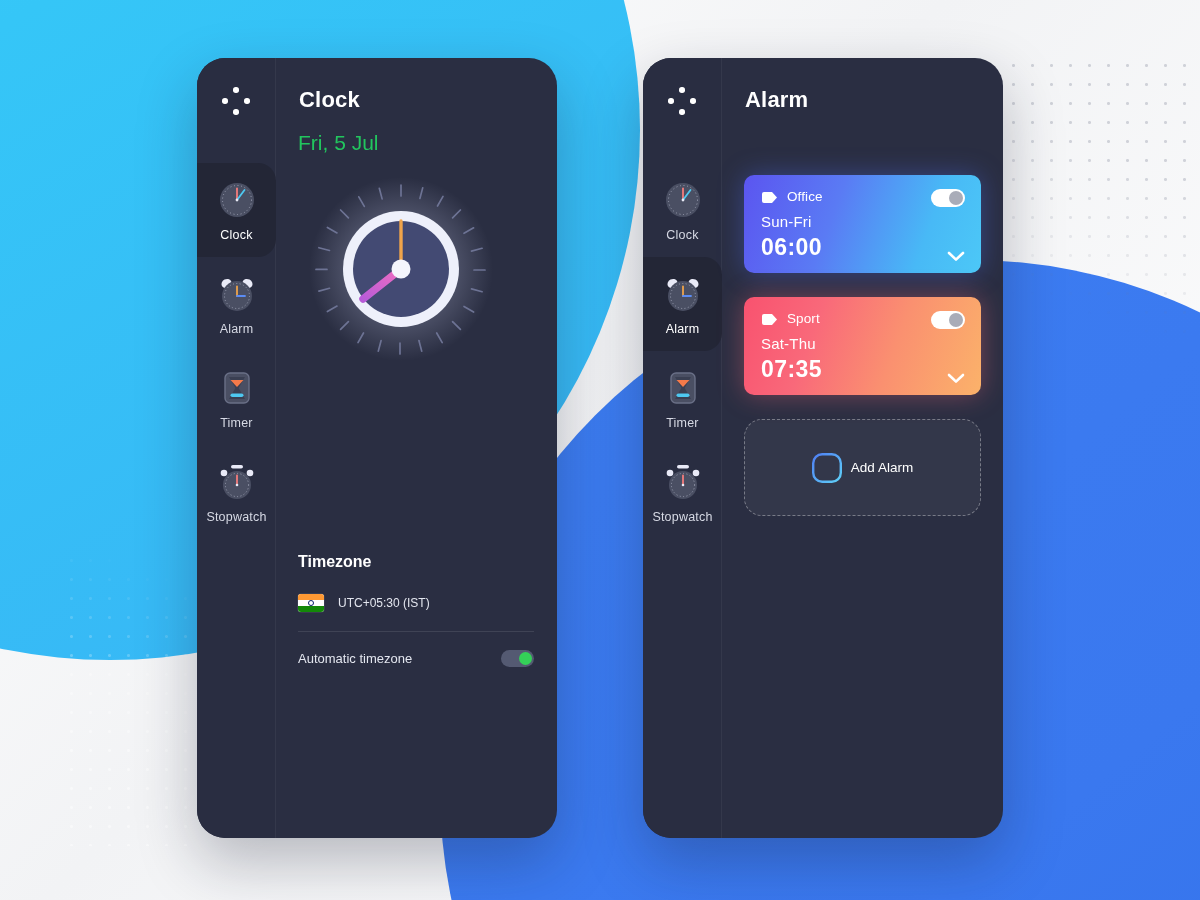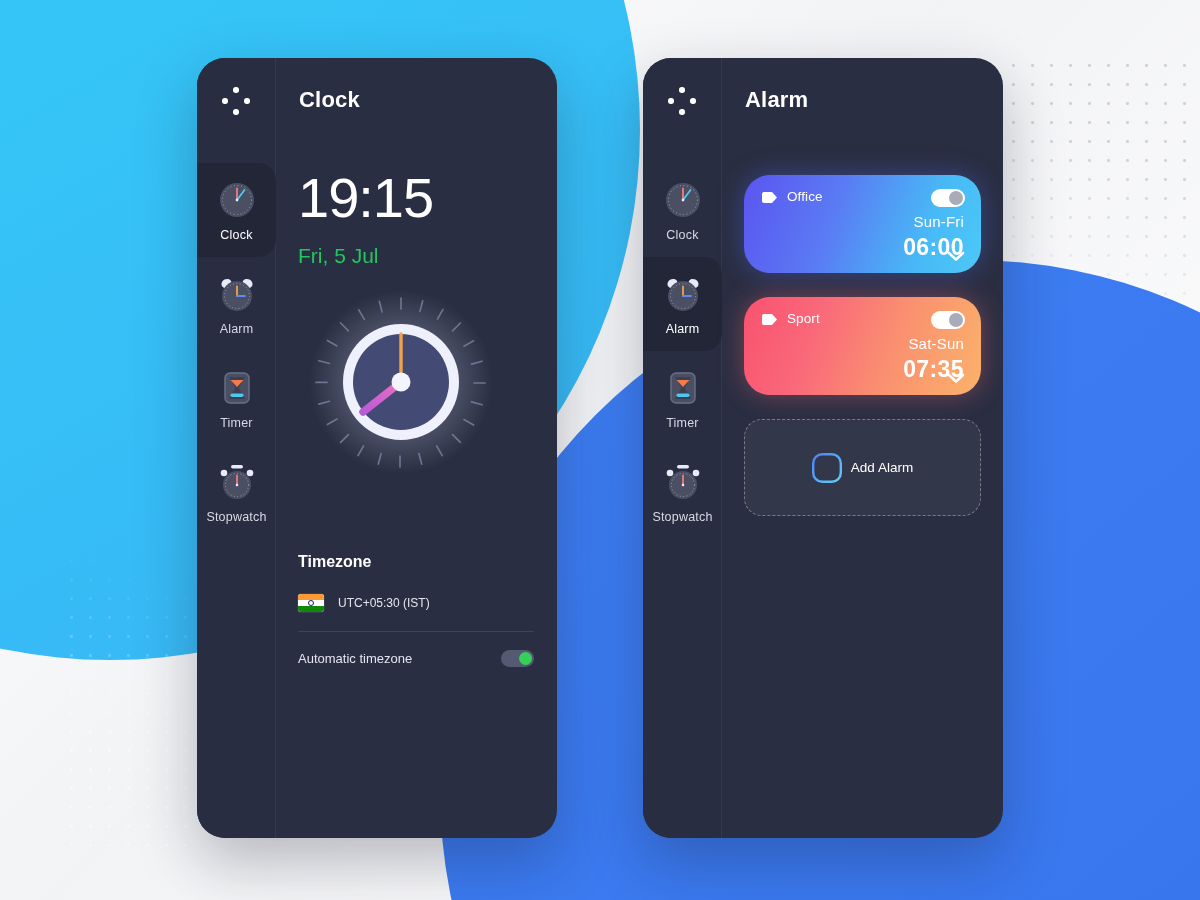--- a/index.html
+++ b/index.html
@@ -213,25 +213,24 @@
     border-radius: 50%;
     background: #34d058;
   }
 
   
   .alarm-list { margin-top: 62px; }
 
   .alarm-card {
     position: relative;
     height: 98px;
-    border-radius: 26px;
+    border-radius: 10px;
     padding: 14px 17px 0 17px;
     margin-bottom: 24px;
     overflow: visible;
-    text-align: right;
   }
   .card-office {
     background: linear-gradient(110deg, #5b55f0 0%, #5a7bf4 38%, #48b9f6 75%, #4cc8f7 100%);
     box-shadow: 0 0 26px rgba(80,110,245,0.38);
   }
   .card-sport {
     background: linear-gradient(110deg, #f9526f 0%, #f9697a 30%, #fa9070 62%, #fbb26a 100%);
     box-shadow: 0 0 26px rgba(249,105,122,0.38);
   }
 
@@ -366,21 +365,20 @@
           </span>
           <span class="nav-label">Stopwatch</span>
         </div>
 
       </div>
     </div>
 
     <div class="content">
       <div class="panel-title">Clock</div>
 
-      <div class="bigtime">19:15</div>
       <div class="bigdate">Fri, 5 Jul</div>
 
       <div class="analog-wrap">
         <svg viewBox="0 0 200 200" width="200" height="200">
           <defs>
             <linearGradient id="hourGrad" x1="1" y1="0" x2="0" y2="1">
               <stop offset="0%" stop-color="#f06ec0"></stop>
               <stop offset="100%" stop-color="#b85bd8"></stop>
             </linearGradient>
             <linearGradient id="minGrad" x1="0" y1="0" x2="1" y2="0">
@@ -549,21 +547,21 @@
 
         <div class="alarm-card card-sport">
           <div class="card-top">
             <span class="tag-icon">
               <svg viewBox="0 0 17 13" width="17" height="13">
                 <path d="M1 3 A2 2 0 0 1 3 1 L11 1 L16 6.5 L11 12 L3 12 A2 2 0 0 1 1 10 Z" fill="#ffffff"></path>
               </svg>
             </span>
             <span class="card-name">Sport</span>
           </div>
-          <div class="card-days">Sat-Sun</div>
+          <div class="card-days">Sat-Thu</div>
           <div class="card-time">07:35</div>
           <span class="toggle-white"></span>
           <span class="chev">
             <svg viewBox="0 0 18 11" width="18" height="11">
               <path d="M2 2 L9 8.6 L16 2" fill="none" stroke="#ffffff" stroke-width="2.6" stroke-linecap="round" stroke-linejoin="round"></path>
             </svg>
           </span>
         </div>
 
         <div class="add-alarm">

